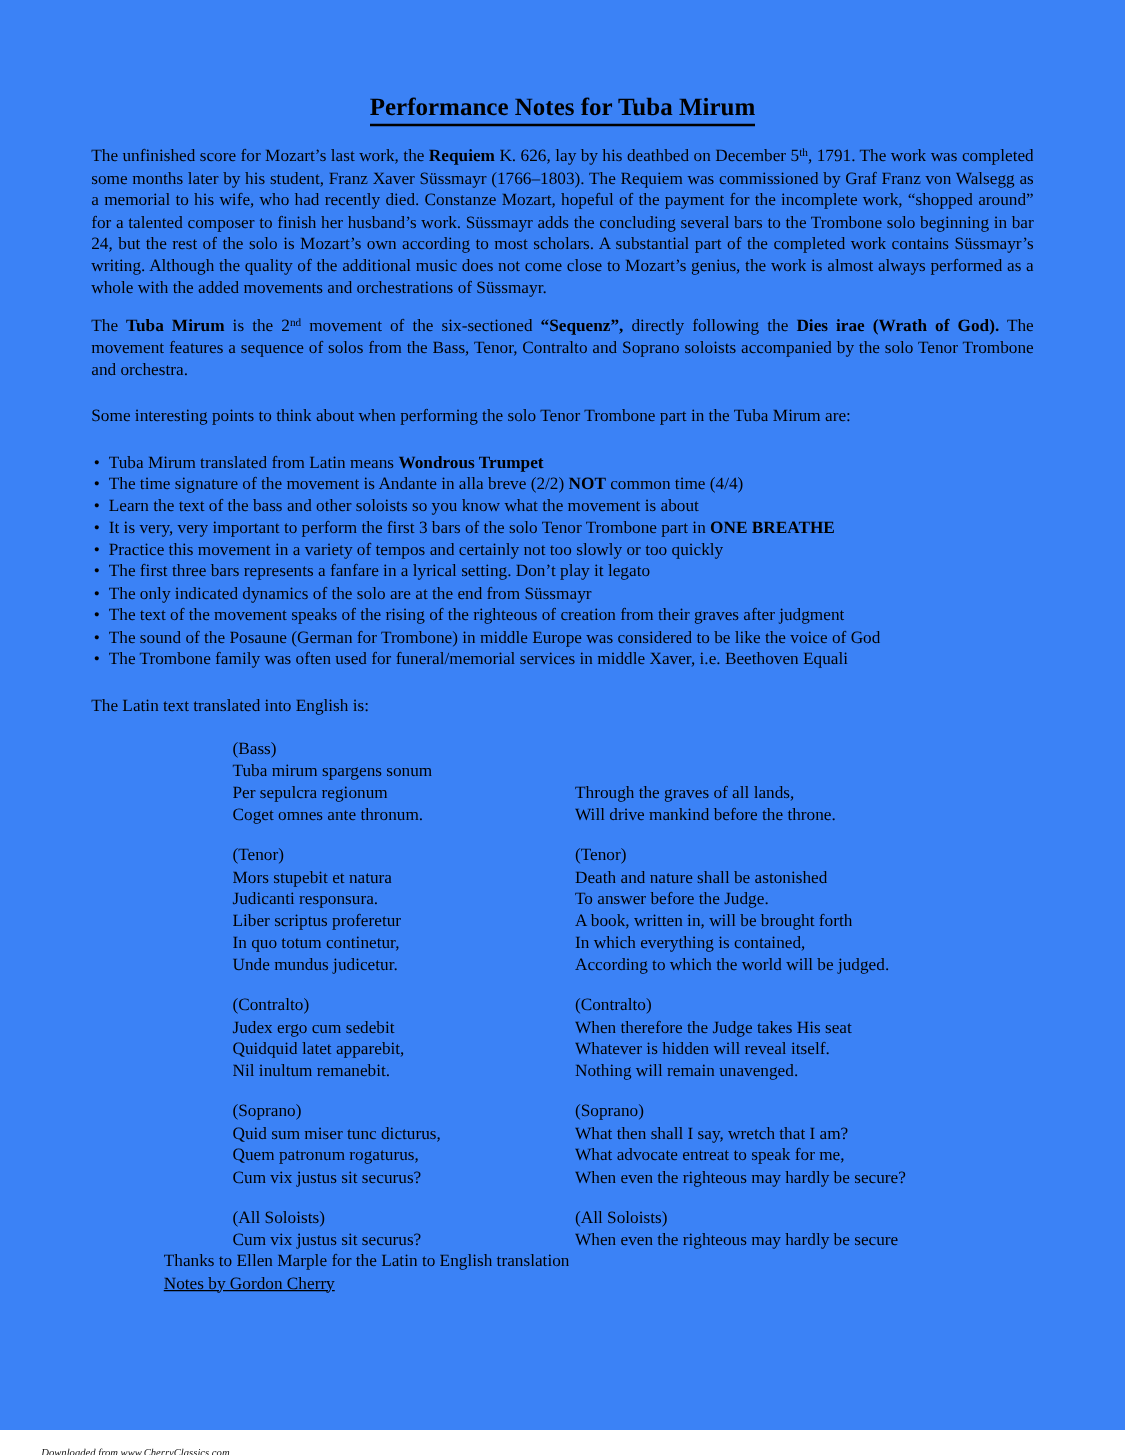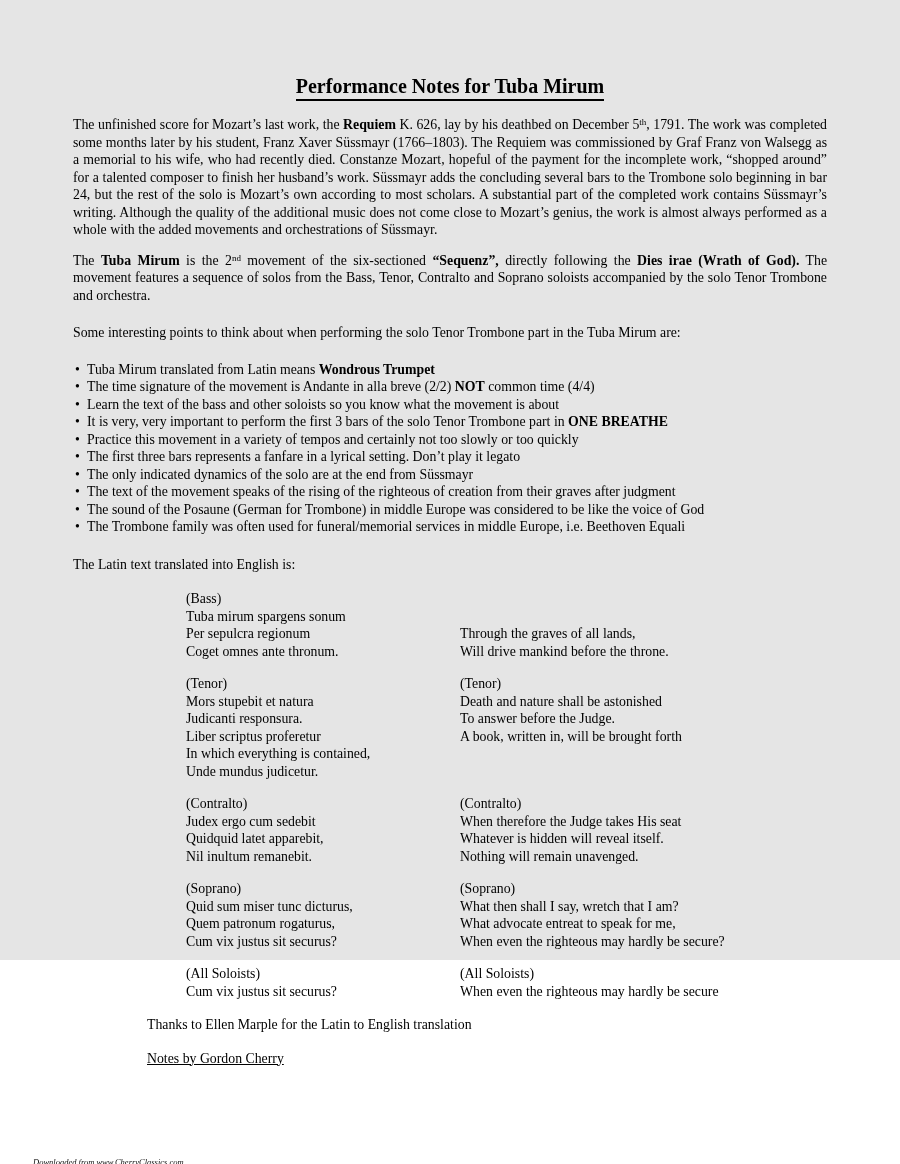--- a/index.html
+++ b/index.html
@@ -1,17 +1,17 @@
 <!DOCTYPE html>
 <html><head>
 <meta charset="utf-8">
 <style>
   html, body { margin:0; padding:0; background:#ffffff; }
   body { width:900px; height:1164px; position:relative; overflow:hidden; }
-  .page { position:relative; width:900px; height:960px; background:#e5e5e5; }
+  .page { position:relative; width:900px; height:1144px; background:#3b82f6; }
   .content {
     position:absolute; left:73px; top:0; width:754px;
     font-family:"Liberation Serif","DejaVu Serif",serif;
     font-size:13.8px; line-height:17.5px; color:#000;
   }
   .title-wrap { margin:75px 0 15px 0; text-align:center; }
   .title {
     display:inline-block; font-size:20px; font-weight:bold; line-height:23px;
     border-bottom:2px solid #000; padding-bottom:1px;
   }
@@ -23,21 +23,21 @@
   ul.points { list-style:none; margin:0 0 20px 0; padding:0; }
   ul.points li { position:relative; padding-left:14px; margin:0; }
   ul.points li::before { content:"\2022"; position:absolute; left:2px; top:0; }
   .latin-intro { margin:0 0 17px 0; }
   .translation { margin-left:113px; }
   .stanza + .stanza { margin-top:15px; }
   .t-row { display:flex; }
   .t-left { width:274px; flex:none; min-height:17.5px; }
   .t-right { flex:1; min-height:17.5px; }
   .credits { margin-left:58px; }
-  .credit-line { margin:16px; }
+  .credit-line { margin:0; }
   .underline { text-decoration:underline; }
   .footer {
     position:absolute; left:33px; top:1158px;
     font-family:"Liberation Serif","DejaVu Serif",serif;
     font-style:italic; font-size:8.5px; line-height:9.5px; color:#111;
   }
   .footer p { margin:0; }
 </style>
 </head>
 <body>
@@ -58,21 +58,21 @@
     <ul class="points">
         <li><span>Tuba Mirum translated from Latin means </span><span class="b">Wondrous Trumpet</span></li>
         <li><span>The time signature of the movement is Andante in alla breve (2/2) </span><span class="b">NOT</span><span> common time (4/4)</span></li>
         <li><span>Learn the text of the bass and other soloists so you know what the movement is about</span></li>
         <li><span>It is very, very important to perform the first 3 bars of the solo Tenor Trombone part in </span><span class="b">ONE BREATHE</span></li>
         <li><span>Practice this movement in a variety of tempos and certainly not too slowly or too quickly</span></li>
         <li><span>The first three bars represents a fanfare in a lyrical setting.  Don’t play it legato</span></li>
         <li><span>The only indicated dynamics of the solo are at the end from Süssmayr</span></li>
         <li><span>The text of the movement speaks of the rising of the righteous of creation from their graves after judgment</span></li>
         <li><span>The sound of the Posaune (German for Trombone) in middle Europe was considered to be like the voice of God</span></li>
-        <li><span>The Trombone family was often used for funeral/memorial services in middle Europe, i.e. Beethoven Equali</span></li>
+        <li><span>The Trombone family was often used for funeral/memorial services in middle Xaver, i.e. Beethoven Equali</span></li>
       </ul>
 
     <p class="latin-intro">The Latin text translated into English is:</p>
 
     <div class="translation">
         <div class="stanza">
           <div class="t-row">
             <div class="t-left">(Bass)</div>
             <div class="t-right"></div>
           </div>
@@ -99,24 +99,26 @@
           </div>
           <div class="t-row">
             <div class="t-left">Judicanti responsura.</div>
             <div class="t-right">To answer before the Judge.</div>
           </div>
           <div class="t-row">
             <div class="t-left">Liber scriptus proferetur</div>
             <div class="t-right">A book, written in, will be brought forth</div>
           </div>
           <div class="t-row">
+            <div class="t-left">In quo totum continetur,</div>
             <div class="t-right">In which everything is contained,</div>
           </div>
           <div class="t-row">
             <div class="t-left">Unde mundus judicetur.</div>
+            <div class="t-right">According to which the world will be judged.</div>
           </div>
         </div>
         <div class="stanza">
           <div class="t-row">
             <div class="t-left">(Contralto)</div>
             <div class="t-right">(Contralto)</div>
           </div>
           <div class="t-row">
             <div class="t-left">Judex ergo cum sedebit</div>
             <div class="t-right">When therefore the Judge takes His seat</div>

